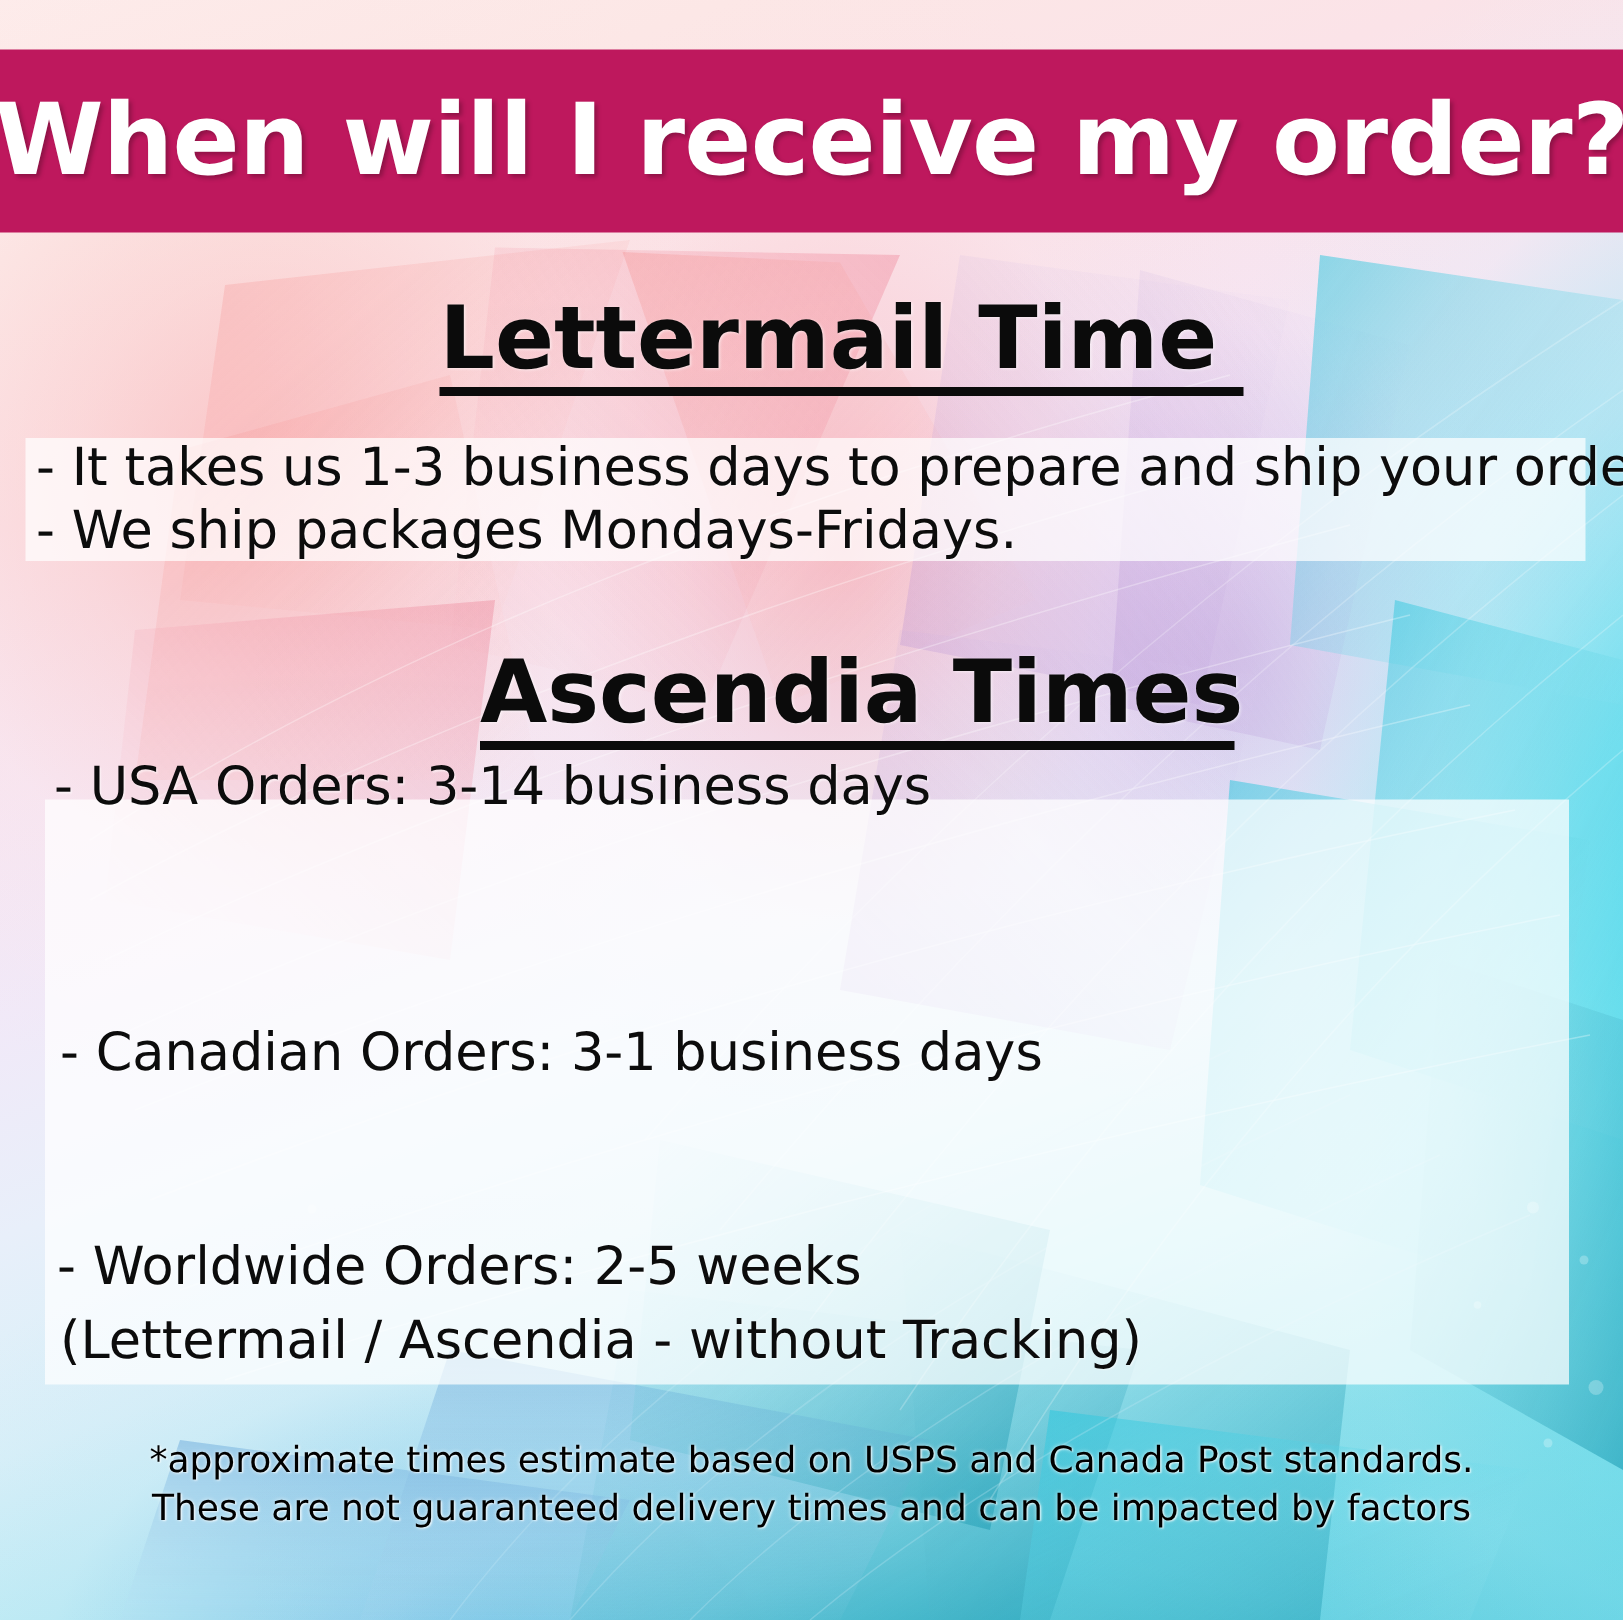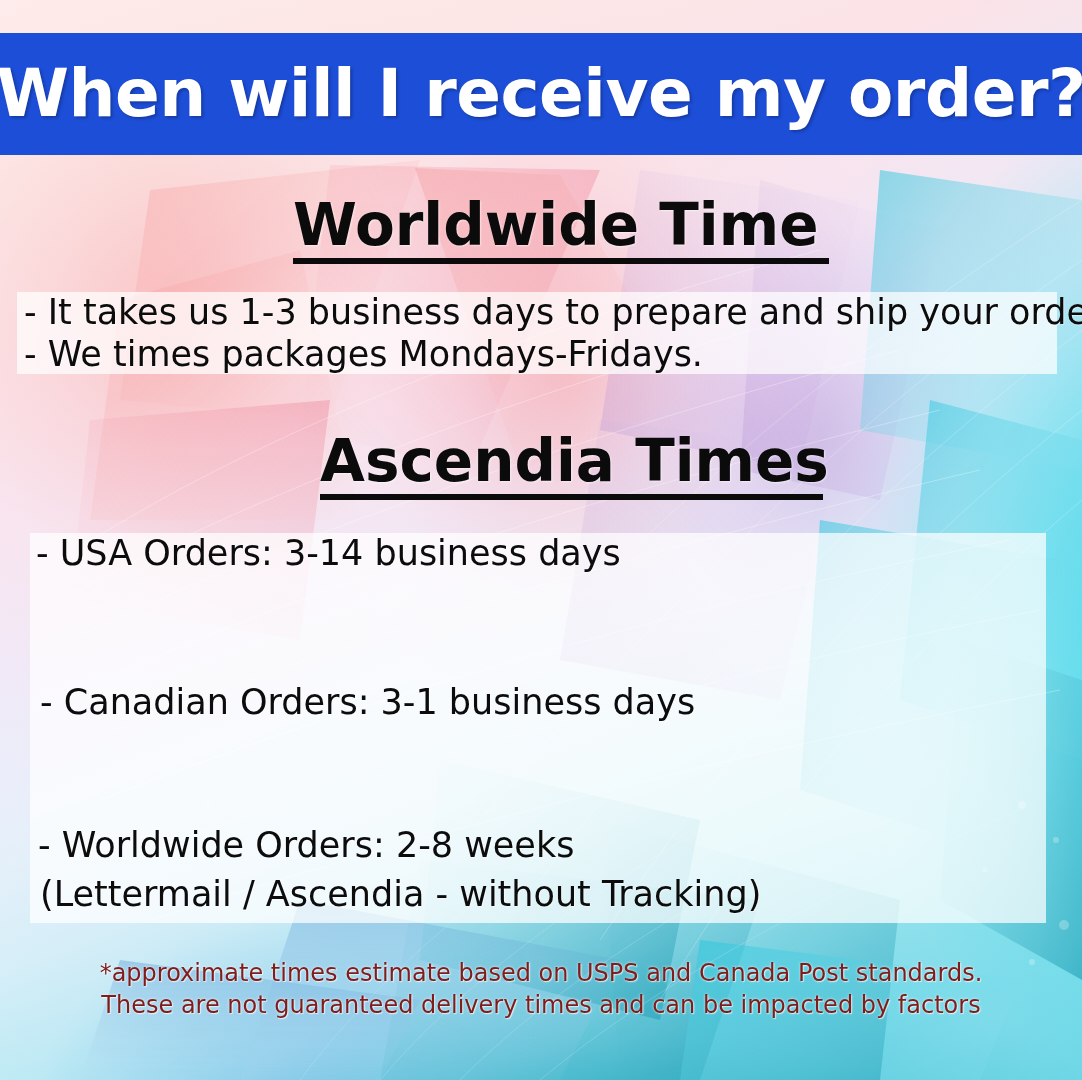--- a/index.html
+++ b/index.html
@@ -101,21 +101,21 @@
   #bg-polys { opacity: 0.95; }
   #bg-lines { opacity: 0.5; }
 
   
   #header-banner {
     position: absolute;
     left: 0;
     top: 33px;
     width: 1082px;
     height: 122px;
-    background: #1d4ed8;
+    background: #be185d;
     display: flex;
     align-items: center;
     justify-content: center;
     z-index: 10;
   }
   #header-title {
     color: #ffffff;
     font-family: "DejaVu Sans", sans-serif;
     font-size: 66px;
     font-weight: 700;
@@ -177,38 +177,38 @@
     font-size: 35px;
     font-weight: 400;
     line-height: 1.16;
     white-space: nowrap;
     text-shadow: 1px 1px 1px rgba(255,255,255,0.5);
   }
 
   #proc-line-1 { left: 24px;  top: 292px; }
   #proc-line-2 { left: 24px;  top: 334px; }
 
-  #usa-line-1  { left: 36px;  top: 533px; }
+  #usa-line-1  { left: 36px;  top: 505px; }
   #usa-line-2  { left: 46px;  top: 582px; }
 
   #can-line-1  { left: 40px;  top: 682px; }
   #can-line-2  { left: 30px;  top: 730px; }
 
   #wwd-line-1  { left: 38px;  top: 825px; }
   #wwd-line-2  { left: 40px;  top: 874px; }
 
   
   #footnote {
     position: absolute;
     left: 0;
     top: 958px;
     width: 1082px;
     z-index: 7;
     text-align: center;
-    color: #7f1d1d;
+    color: #000000;
     font-family: "DejaVu Sans", sans-serif;
     font-size: 24px;
     font-weight: 400;
     line-height: 1.32;
     text-shadow: 0 0 3px rgba(255,255,255,0.7), 1px 1px 1px rgba(255,255,255,0.6);
   }
   #footnote div { white-space: nowrap; }
 </style>
 </head>
 <body>
@@ -307,41 +307,41 @@
       <circle cx="208" cy="806" r="3"></circle>
       <circle cx="176" cy="845" r="2.5"></circle>
     </g>
   </svg>
 
   <div id="header-banner">
     <div id="header-title">When will I receive my order?</div>
   </div>
 
   <div class="section-heading" id="heading-processing">
-    <span>Worldwide Time</span>
+    <span>Lettermail Time</span>
     <span class="rule" style="width: 536px;"></span>
   </div>
 
   <div class="text-panel" id="panel-processing"></div>
 
   <div class="body-line" id="proc-line-1">- It takes us 1-3 business days to prepare and ship your order.</div>
-  <div class="body-line" id="proc-line-2">- We times packages Mondays-Fridays.</div>
+  <div class="body-line" id="proc-line-2">- We ship packages Mondays-Fridays.</div>
 
   <div class="section-heading" id="heading-shipping">
     <span>Ascendia Times</span>
     <span class="rule" style="width: 503px;"></span>
   </div>
 
   <div class="text-panel" id="panel-shipping"></div>
 
   <div class="body-line" id="usa-line-1">- USA Orders: 3-14 business days</div>
 
   <div class="body-line" id="can-line-1">- Canadian Orders: 3-1 business days</div>
 
-  <div class="body-line" id="wwd-line-1">- Worldwide Orders: 2-8 weeks</div>
+  <div class="body-line" id="wwd-line-1">- Worldwide Orders: 2-5 weeks</div>
   <div class="body-line" id="wwd-line-2">(Lettermail / Ascendia - without Tracking)</div>
 
   <div id="footnote">
     <div>*approximate times estimate based on USPS and Canada Post standards.</div>
     <div>These are not guaranteed delivery times and can be impacted by factors</div>
   </div>
 
 </div>
 
 </body></html>

